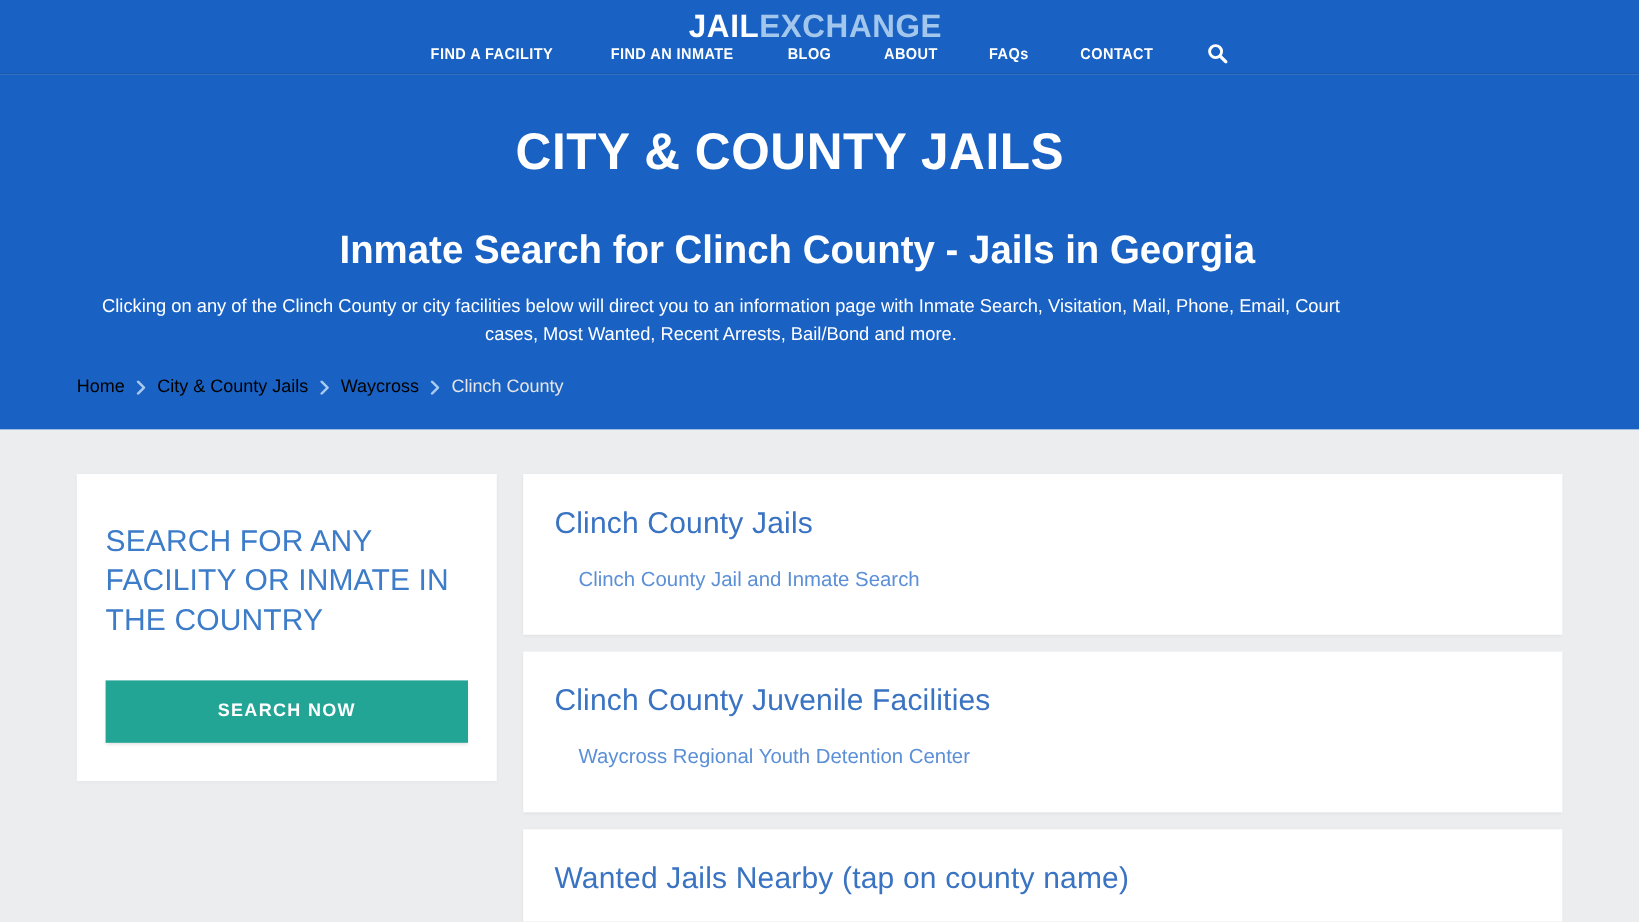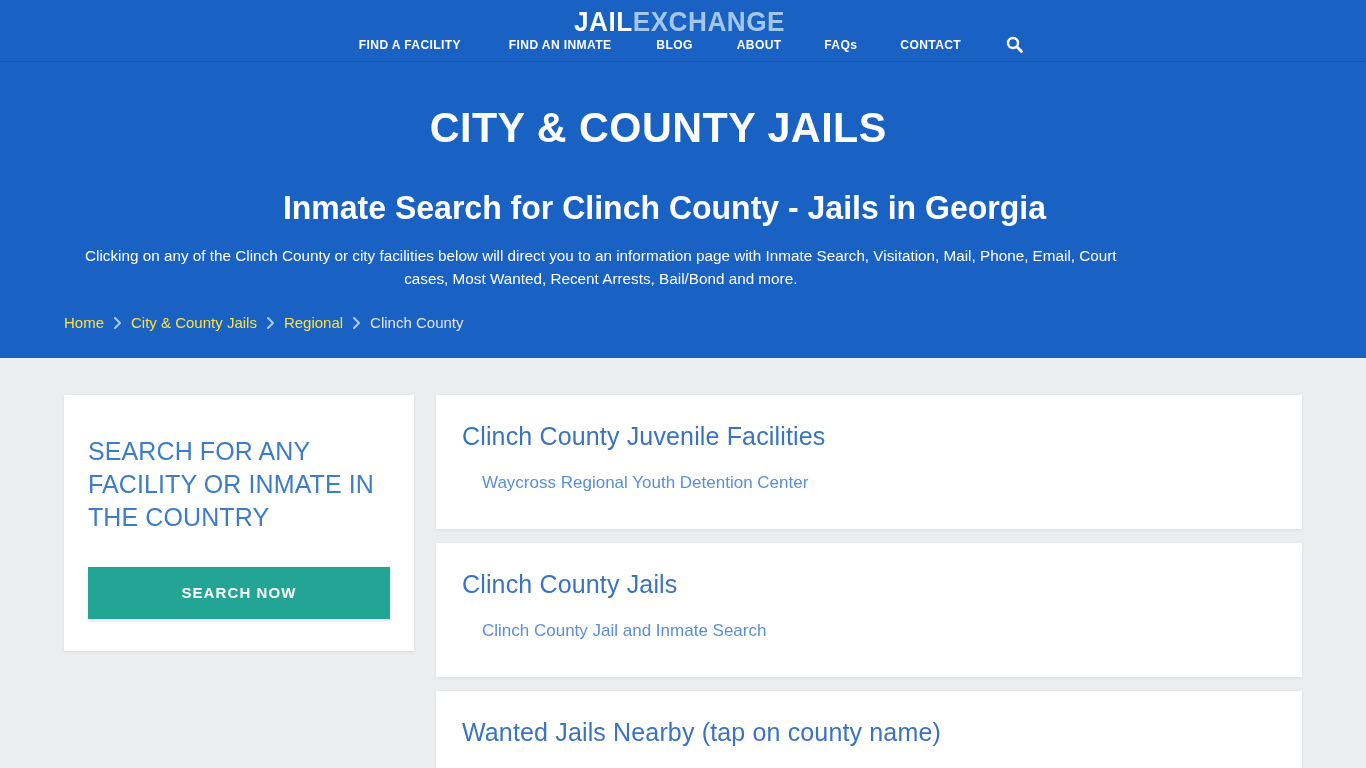--- a/index.html
+++ b/index.html
@@ -118,21 +118,21 @@
     transform-origin: left center;
   }
   .breadcrumb {
     padding-top: 24px;
     display: flex;
     align-items: center;
     font-size: 15px;
     font-family: "Liberation Sans", sans-serif;
   }
   .crumb {
-    color: #fde047;
+    color: #000000;
     text-decoration: none;
     cursor: pointer;
     white-space: nowrap;
   }
   .crumb.current {
     color: #e5e5e5;
     cursor: default;
   }
   .crumb-sep {
     color: #a9c9ee;
@@ -268,21 +268,21 @@
         <svg width="9" height="12" viewBox="0 0 9 12" aria-hidden="true">
           <path d="M2 1 L7 6 L2 11" fill="none" stroke="#a9c9ee" stroke-width="2" stroke-linecap="round" stroke-linejoin="round"></path>
         </svg>
       </span>
       <a class="crumb" href="#">City &amp; County Jails</a>
       <span class="crumb-sep">
         <svg width="9" height="12" viewBox="0 0 9 12" aria-hidden="true">
           <path d="M2 1 L7 6 L2 11" fill="none" stroke="#a9c9ee" stroke-width="2" stroke-linecap="round" stroke-linejoin="round"></path>
         </svg>
       </span>
-      <a class="crumb" href="#">Regional</a>
+      <a class="crumb" href="#">Waycross</a>
       <span class="crumb-sep">
         <svg width="9" height="12" viewBox="0 0 9 12" aria-hidden="true">
           <path d="M2 1 L7 6 L2 11" fill="none" stroke="#a9c9ee" stroke-width="2" stroke-linecap="round" stroke-linejoin="round"></path>
         </svg>
       </span>
       <span class="crumb current">Clinch County</span>
     </div>
 
   </div>
 </section>
@@ -291,39 +291,39 @@
   <div class="content-wrap">
 
     <aside class="sidebar">
       <div class="sidebar-card">
         <h3 class="sidebar-heading">SEARCH FOR ANY FACILITY OR INMATE IN THE COUNTRY</h3>
         <button class="search-now-btn">SEARCH NOW</button>
       </div>
     </aside>
 
     <div class="main-col">
+
+      <section class="facility-card">
+        <h3 class="card-heading">Clinch County Jails</h3>
+        <ul class="card-links">
+          <li>
+            <a class="card-link" href="#">Clinch County Jail and Inmate Search</a>
+          </li>
+        </ul>
+      </section>
 
       <section class="facility-card">
         <h3 class="card-heading">Clinch County Juvenile Facilities</h3>
         <ul class="card-links">
           <li>
             <a class="card-link" href="#">Waycross Regional Youth Detention Center</a>
           </li>
         </ul>
       </section>
 
-      <section class="facility-card">
-        <h3 class="card-heading">Clinch County Jails</h3>
-        <ul class="card-links">
-          <li>
-            <a class="card-link" href="#">Clinch County Jail and Inmate Search</a>
-          </li>
-        </ul>
-      </section>
-
       <section class="facility-card last">
         <h3 class="card-heading">Wanted Jails Nearby (tap on county name)</h3>
       </section>
 
     </div>
 
   </div>
 </main>
 
 </body></html>

